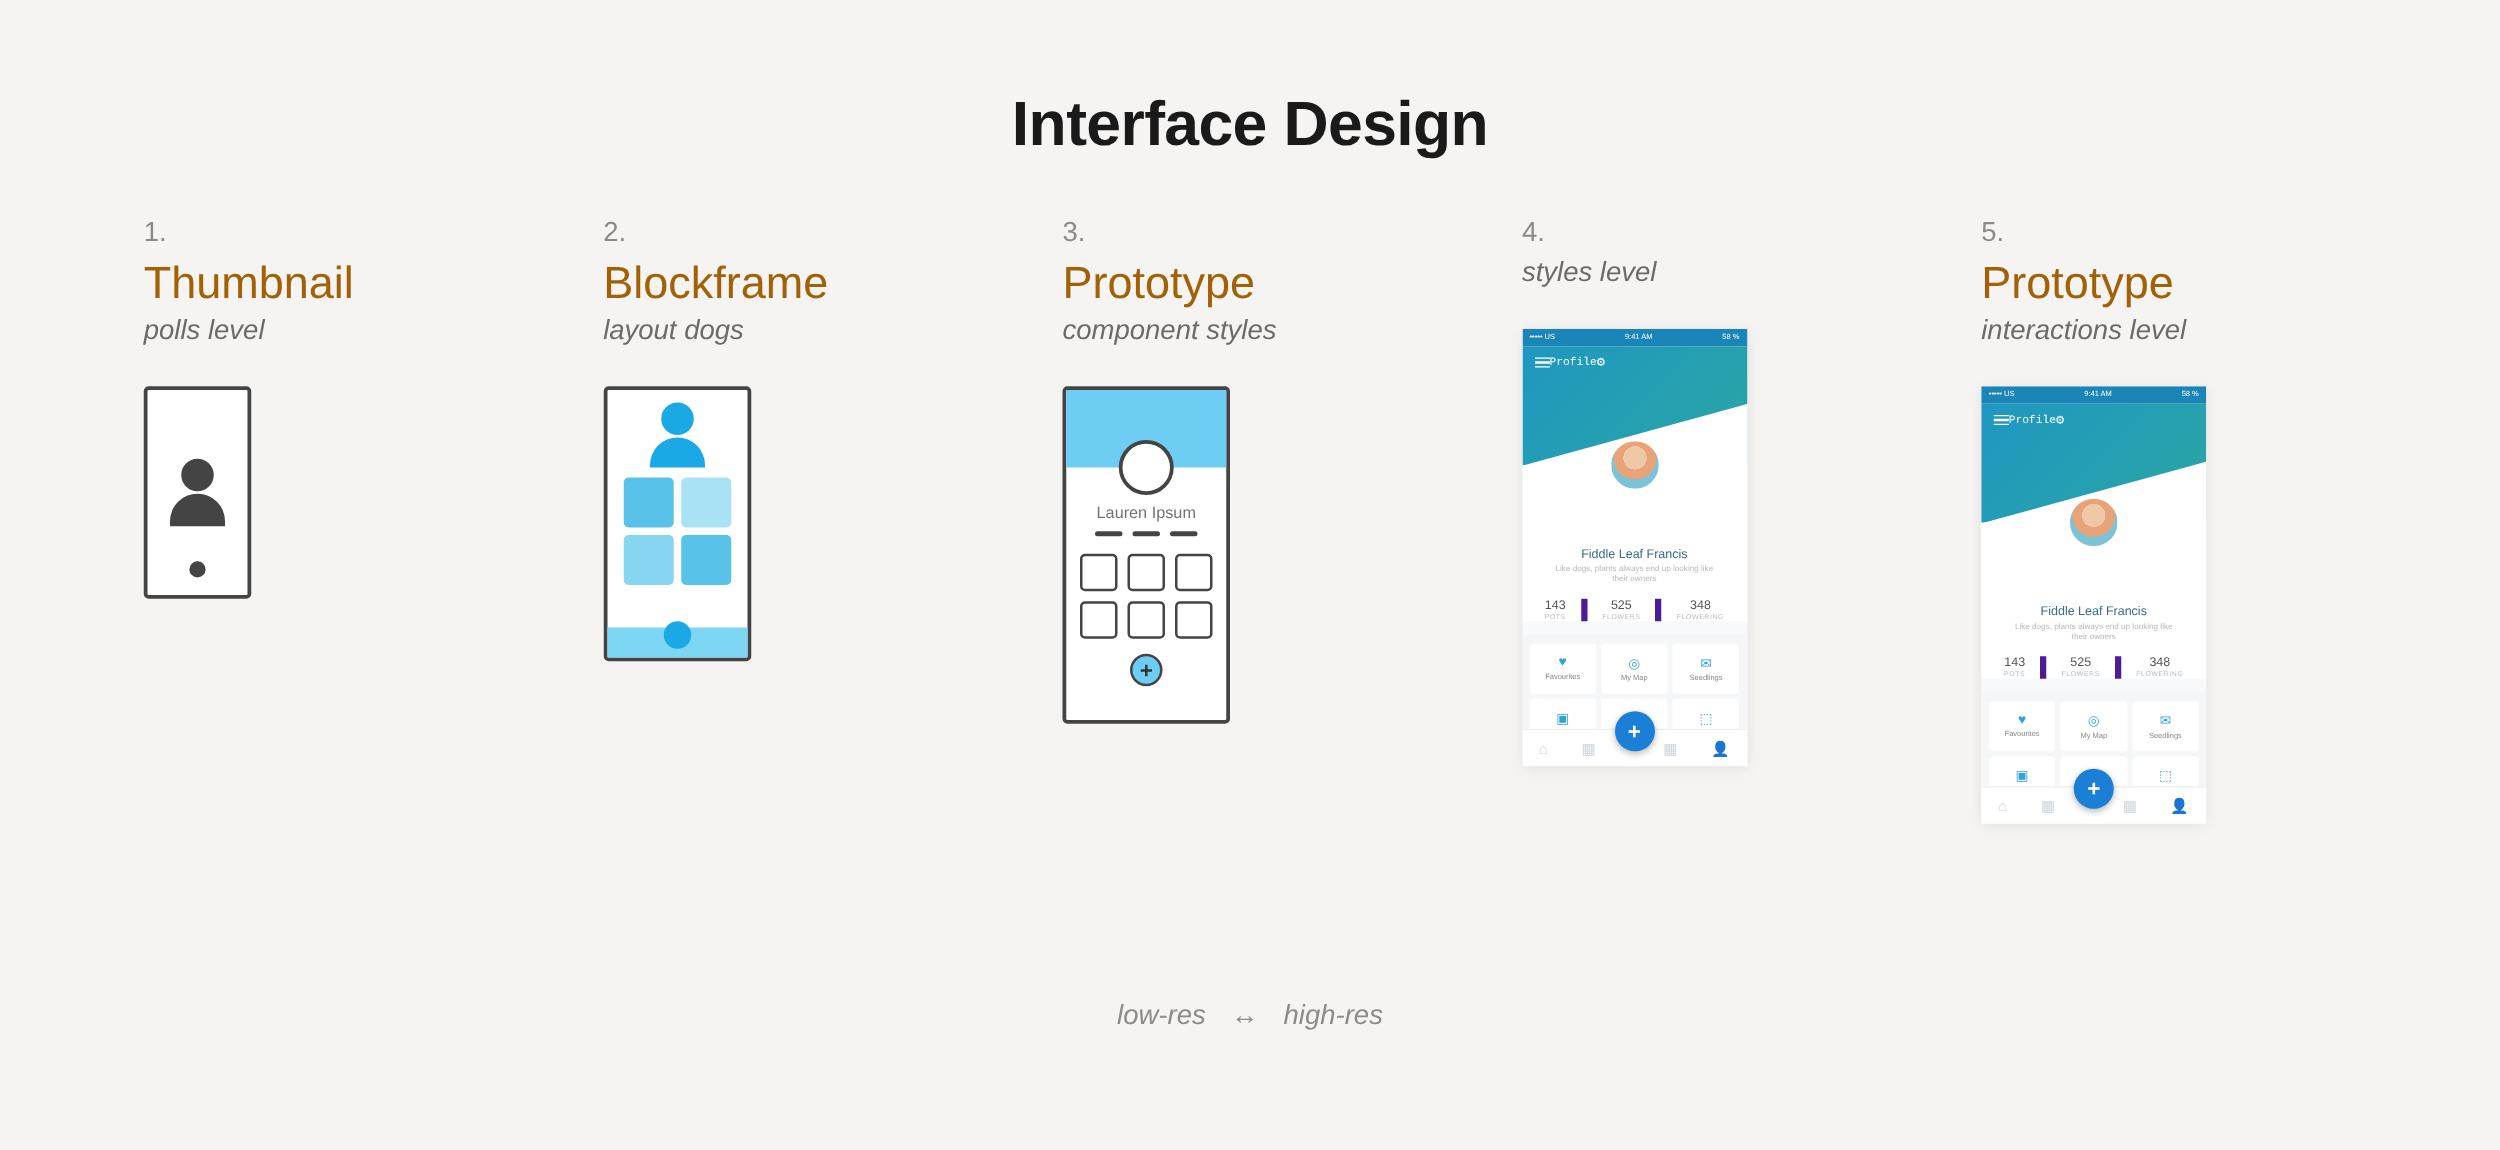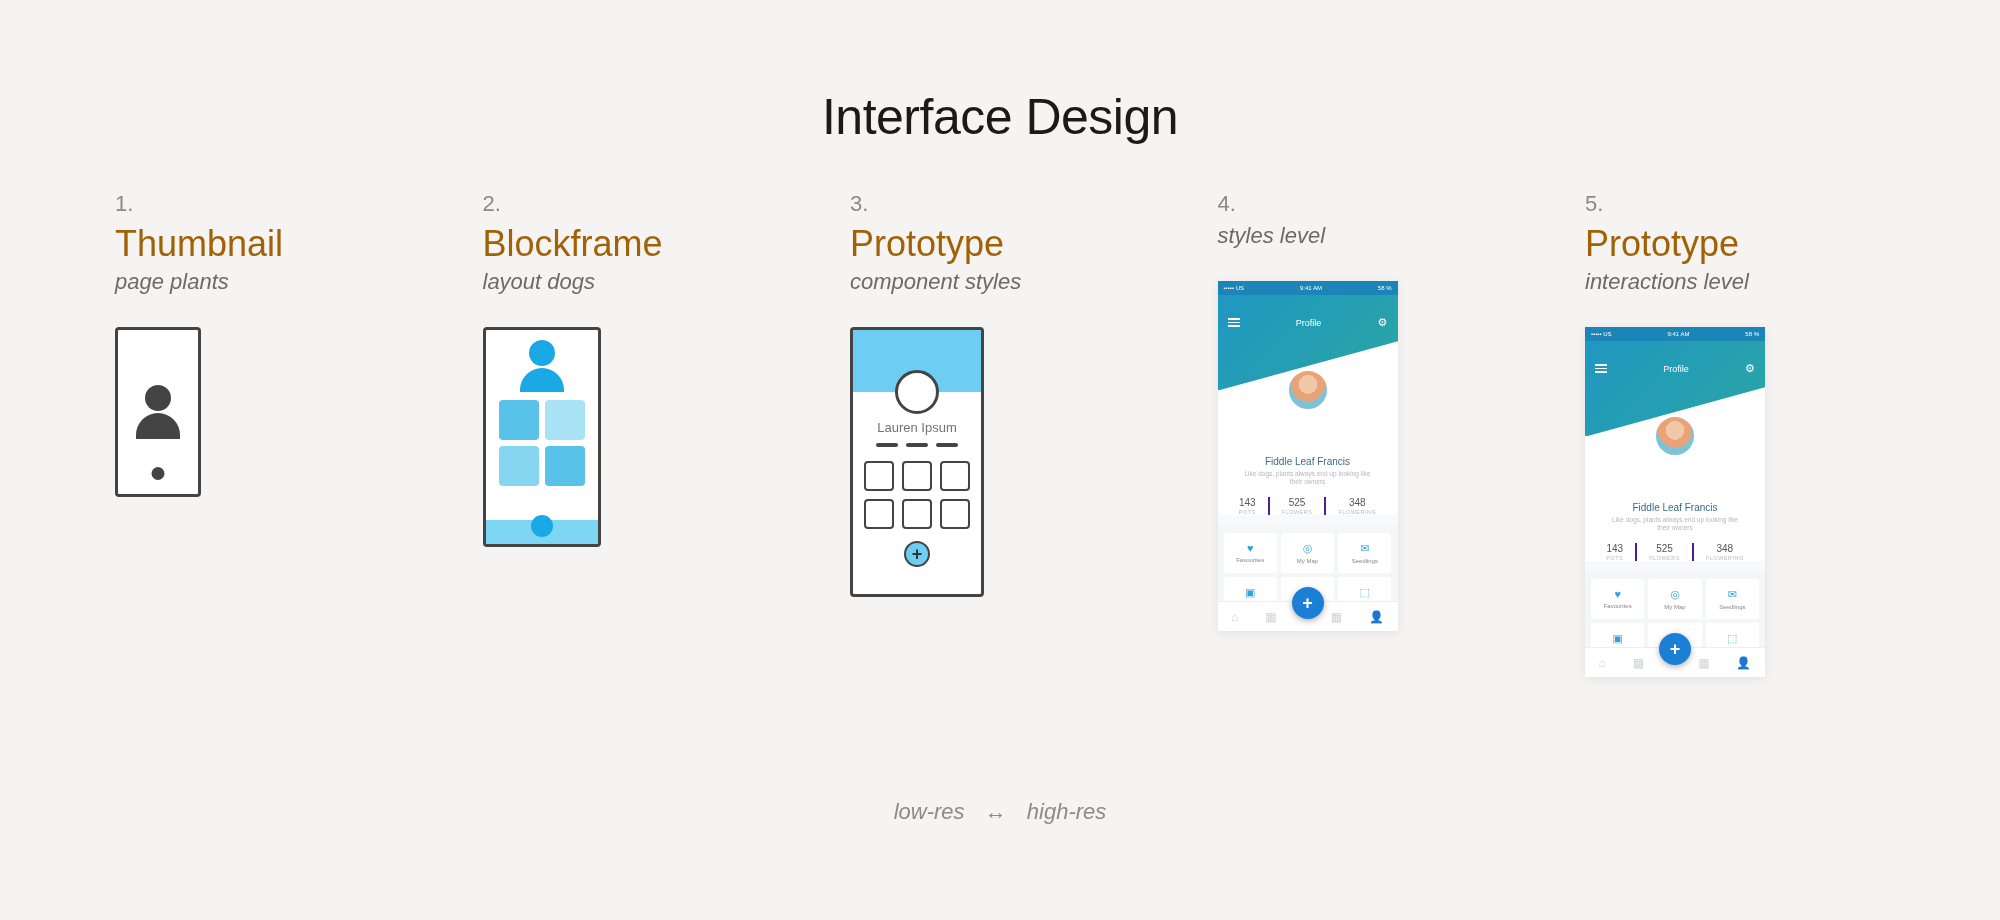--- a/index.html
+++ b/index.html
@@ -8,22 +8,22 @@
     height: 920px;
     background: #f5f4f2;
     font-family: -apple-system, BlinkMacSystemFont, "Segoe UI", Helvetica, Arial, sans-serif;
     color: #1a1a1a;
     position: relative;
     overflow: hidden;
   }
   .title {
     text-align: center;
     font-size: 50px;
-    font-weight: 400;
-    padding-top: 88px;
+    font-weight: 700;
+    padding-top: 70px;
     letter-spacing: -0.5px;
   }
   .columns {
     display: flex;
     justify-content: space-between;
     padding: 45px 115px 0 115px;
   }
   .col {
     width: 300px;
     display: flex;
@@ -102,31 +102,31 @@
   
   .hf-phone {
     width: 180px; height: 350px;
     background:#f8f9fa;
     box-shadow: 0 2px 10px rgba(0,0,0,0.08);
     position:relative; overflow:hidden;
     font-size:8px;
   }
   .hf-status { height:14px; background:#1c85b8; display:flex; justify-content:space-between; align-items:center; padding:0 6px; color:#fff; font-size:6px; }
   .hf-header { height:95px; background: linear-gradient(135deg,#1f97c2 0%, #2aa6a3 100%); position:relative; }
-  .hf-header-row { display:flex; justify-content:space-between; align-items:center; padding:21px 10px; color:#fff; font-size:9px; }
+  .hf-header-row { display:flex; align-items:center; padding:6px 10px; color:#fff; font-size:9px;font-family:Liberation Mono, monospace; }
   .hf-hamburger { width:12px; }
   .hf-hamburger span{ display:block; height:1.5px; background:#fff; margin:2px 0; }
   .hf-gear { font-size:11px; }
   .hf-diag { position:absolute; bottom:-1px; left:-1px; right:-1px; height:50px; background:#fff; clip-path: polygon(0 100%, 100% 0, 100% 100%); }
   .hf-avatar { position:absolute; left:50%; transform:translateX(-50%); bottom:-22px; width:44px;height:44px;border-radius:50%; border:3px solid #fff; background: radial-gradient(circle at 50% 35%, #f0c8a8 0 30%, #e8a478 30% 55%, #7dc3d8 55% 100%); }
   .hf-body { background:#fff; padding-top:26px; text-align:center; }
   .hf-username { color:#3a6a88; font-size:10px; font-weight:500;margin-top:40px; }
   .hf-tagline { color:#b8b8b8; font-size:6.5px; margin-top:3px; line-height:1.3; padding:0 20px; }
   .hf-stats { display:flex; justify-content:center; margin-top:10px; }
-  .hf-stat { padding:0 12px; border-right:2px solid #4c1d95; }
+  .hf-stat { padding:0 12px; border-right:5px solid #4c1d95; }
   .hf-stat:last-child{ border-right:none; }
   .hf-stat .n { color:#555; font-size:10px; }
   .hf-stat .l { color:#bbb; font-size:5.5px; text-transform:uppercase; letter-spacing:0.5px; margin-top:1px; }
   .hf-tiles { display:grid; grid-template-columns:repeat(3,1fr); gap:4px; padding:8px 6px 0 6px; background:#f5f6f7; margin-top:10px; }
   .hf-tile { background:#fff; border-radius:3px; height:40px; display:flex; flex-direction:column; align-items:center; justify-content:center; gap:3px; }
   .hf-tile .ic { color:#2da3da; font-size:11px; }
   .hf-tile .tl { color:#888; font-size:6px; }
   .hf-tiles2 { display:grid; grid-template-columns:repeat(3,1fr); gap:4px; padding:4px 6px 0 6px; background:#f5f6f7; }
   .hf-bottom { position:absolute; bottom:0; left:0; right:0; height:30px; background:#fff; display:flex; justify-content:space-around; align-items:center; border-top:1px solid #eee; }
   .hf-bottom span { color:#cfd4d8; font-size:12px; }
@@ -147,21 +147,21 @@
 </head>
 <body>
 
 <h1 class="title">Interface Design</h1>
 
 <div class="columns">
 
   <div class="col">
     <div class="num">1.</div>
     <div class="label">Thumbnail</div>
-    <div class="sub">page plants</div>
+    <div class="sub">polls level</div>
     <div class="illus">
       <div class="thumb-phone">
         <div class="thumb-person">
           <div class="head"></div>
             <div class="body"></div>
         </div>
         <div class="thumb-dot"></div>
       </div>
     </div>
   </div>

